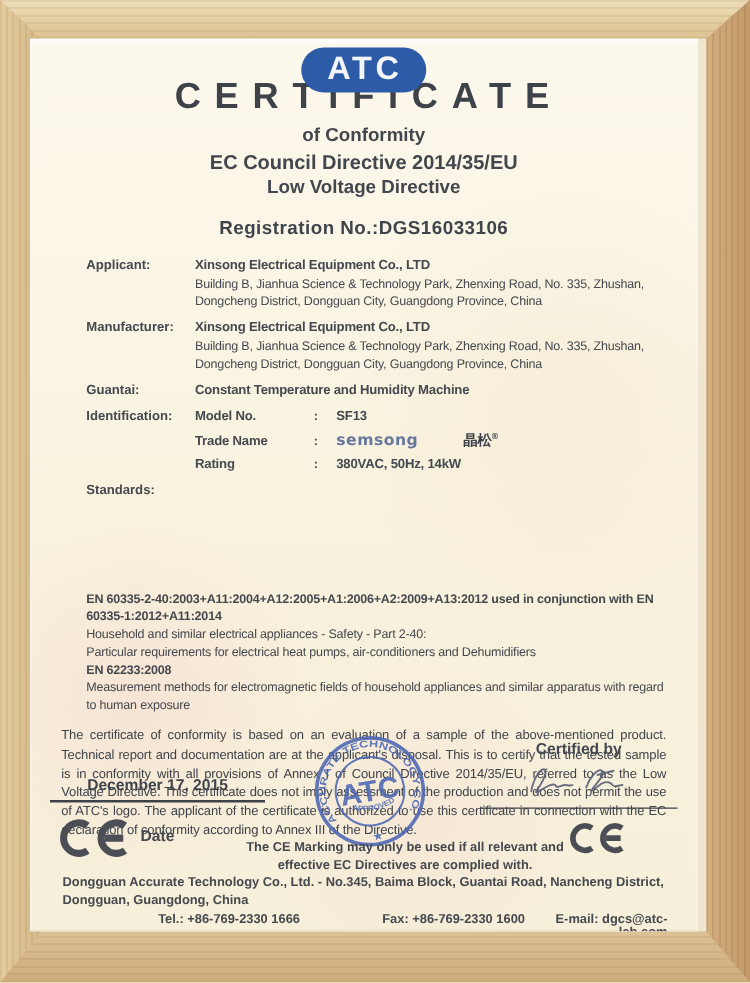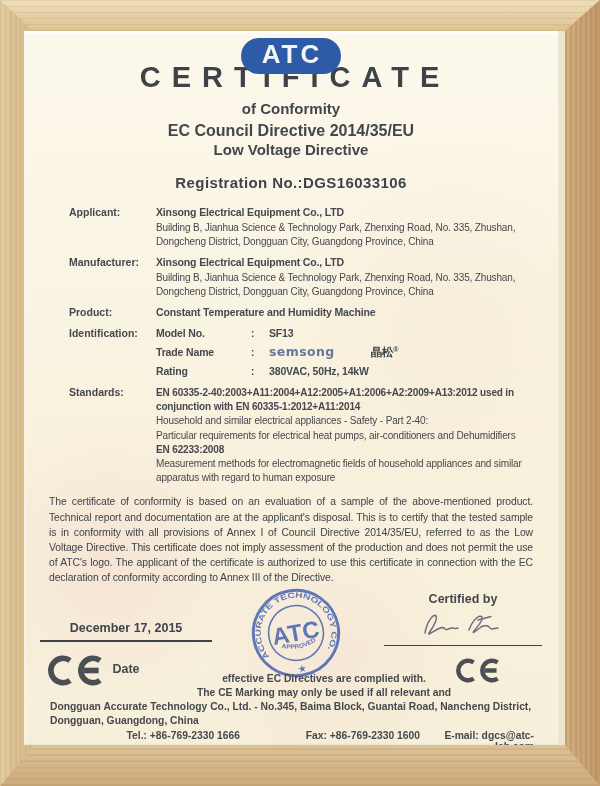--- a/index.html
+++ b/index.html
@@ -139,21 +139,21 @@
 
     <div class="row">
       <div class="row-label">Manufacturer:</div>
       <div class="row-body">
         <div class="company-name">Xinsong Electrical Equipment Co., LTD</div>
         <div class="address">Building B, Jianhua Science &amp; Technology Park, Zhenxing Road, No. 335, Zhushan, Dongcheng District, Dongguan City, Guangdong Province, China</div>
       </div>
     </div>
 
     <div class="row" style="margin-bottom:9px;">
-      <div class="row-label">Product:</div>
+      <div class="row-label">Guantai:</div>
       <div class="row-body product-value">Constant Temperature and Humidity Machine</div>
     </div>
 
     <div class="row" style="margin-bottom:4px;">
       <div class="row-label">Identification:</div>
       <div class="row-body">
         <div class="id-row">
           <div class="id-key">Model No.</div>
           <div class="id-colon">:</div>
           <div class="id-value">SF13</div>
@@ -164,21 +164,21 @@
           <div class="id-value"><span class="semsong">semsong</span><span class="cjk">晶松</span><span class="reg">®</span></div>
         </div>
         <div class="id-row">
           <div class="id-key">Rating</div>
           <div class="id-colon">:</div>
           <div class="id-value">380VAC, 50Hz, 14kW</div>
         </div>
       </div>
     </div>
 
-    <div class="row" style="margin-bottom:0;">
+    <div class="row" style="margin-bottom:0;flex-direction:column;">
       <div class="row-label">Standards:</div>
       <div class="row-body">
         <div class="std-item std-bold">EN 60335-2-40:2003+A11:2004+A12:2005+A1:2006+A2:2009+A13:2012 used in conjunction with EN 60335-1:2012+A11:2014</div>
         <div class="std-item">Household and similar electrical appliances - Safety - Part 2-40:</div>
         <div class="std-item">Particular requirements for electrical heat pumps, air-conditioners and Dehumidifiers</div>
         <div class="std-item std-bold">EN 62233:2008</div>
         <div class="std-item">Measurement methods for electromagnetic fields of household appliances and similar apparatus with regard to human exposure</div>
       </div>
     </div>
   </div>
@@ -230,22 +230,22 @@
     </svg>
     <svg class="ce-right" width="48" height="27" viewBox="0 0 64 32">
       <g fill="none" stroke="#4b4f55" stroke-width="6">
         <path d="M23.5,5.35 A13,13 0 1 0 23.5,26.65"></path>
         <path d="M55.5,5.35 A13,13 0 1 0 55.5,26.65"></path>
         <path d="M38,16 L54,16"></path>
       </g>
     </svg>
 
     <div class="ce-note">
+      <div>The CE Marking may only be used if all relevant and</div>
       <div>effective EC Directives are complied with.</div>
-      <div>The CE Marking may only be used if all relevant and</div>
     </div>
 
     <div class="footer-company">Dongguan Accurate Technology Co., Ltd. - No.345, Baima Block, Guantai Road, Nancheng District, Dongguan, Guangdong, China</div>
     <div class="contacts">
       <div class="contact-tel">Tel.: +86-769-2330 1666</div>
       <div class="contact-fax">Fax: +86-769-2330 1600</div>
       <div class="contact-email">E-mail: dgcs@atc-lab.com</div>
     </div>
   </div>
 </div>

